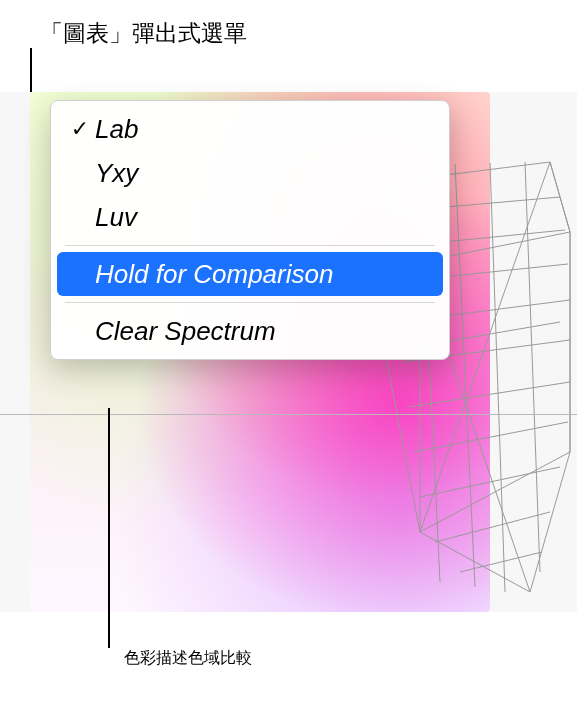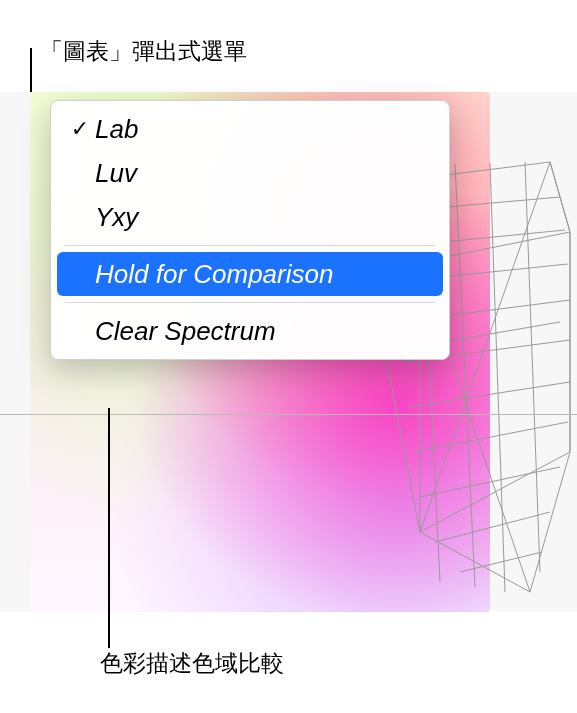--- a/index.html
+++ b/index.html
@@ -10,21 +10,20 @@
       font-family: -apple-system, "Helvetica Neue", Arial, sans-serif;
       position: relative;
       overflow: hidden;
     }
     .callout-top {
       position: absolute;
       top: 18px;
       left: 40px;
       font-size: 23px;
       color: #000;
-      margin-top: 18px;
     }
     .callout-top-line {
       position: absolute;
       top: 48px;
       left: 30px;
       width: 2px;
       height: 48px;
       background: #000;
     }
     .callout-top-arrow {
@@ -119,22 +118,22 @@
     }
     .menu-sep {
       height: 1px;
       background: #d7d7d7;
       margin: 6px 14px;
     }
 
     .callout-bottom {
       position: absolute;
       top: 648px;
-      left: 100px;
-      font-size: 23px;
+      left: 124px;
+      font-size: 16px;
       color: #000;
     }
     .callout-bottom-line {
       position: absolute;
       top: 408px;
       left: 108px;
       width: 2px;
       height: 240px;
       background: #000;
     }
@@ -177,25 +176,25 @@
   <div class="axis-line axis-h"></div>
 </div>
 
 <div class="popup-menu">
   <div class="menu-item">
     <span class="check-col">✓</span>
     <span class="label">Lab</span>
   </div>
   <div class="menu-item">
     <span class="check-col"></span>
+    <span class="label">Yxy</span>
+  </div>
+  <div class="menu-item">
+    <span class="check-col"></span>
     <span class="label">Luv</span>
-  </div>
-  <div class="menu-item">
-    <span class="check-col"></span>
-    <span class="label">Yxy</span>
   </div>
   <div class="menu-sep"></div>
   <div class="menu-item highlight">
     <span class="check-col"></span>
     <span class="label">Hold for Comparison</span>
   </div>
   <div class="menu-sep"></div>
   <div class="menu-item">
     <span class="check-col"></span>
     <span class="label">Clear Spectrum</span>

